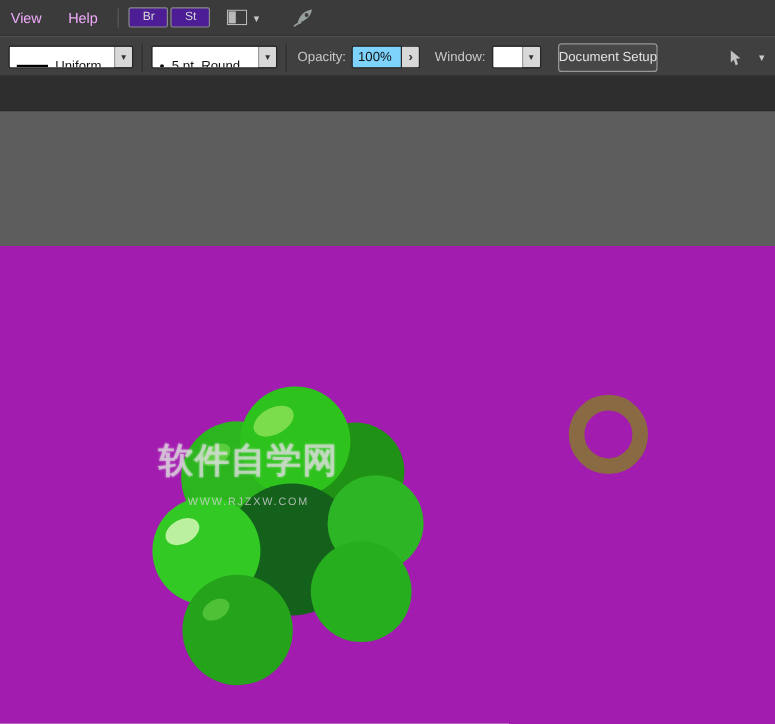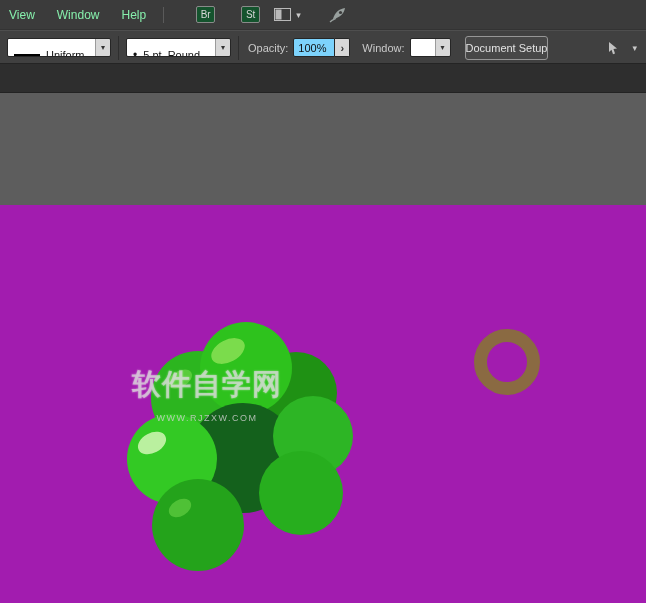--- a/index.html
+++ b/index.html
@@ -5,29 +5,29 @@
   * { box-sizing: border-box; margin: 0; padding: 0; }
   html, body { width: 646px; height: 603px; overflow: hidden; }
   body { font-family: "Liberation Sans", sans-serif; background: #ffffff; }
 
   
   .menubar {
     height: 30px; background: #3b3b3b; display: flex; align-items: center;
     padding: 0 6px; border-bottom: 1px solid #333;
   }
   .menu-item {
-    color: #86efac; font-size: 12px; padding: 0 11px; height: 100%;
+    color: #f0abfc; font-size: 12px; padding: 0 11px; height: 100%;
     display: flex; align-items: center; cursor: default;
   }
   .menu-item:first-child { padding-left: 3px; }
   .vsep { width: 1px; height: 16px; background: #5a5a5a; margin: 0 6px; }
   .badge {
-    width: 19px; height: 17px; border: 1px solid #8a8a8a; border-radius: 2px;
-    background: #14532d; color: #d6d6d6; font-size: 10px;
-    display: flex; align-items: center; justify-content: center; margin-left: 26px;
+    width: 33px; height: 17px; border: 1px solid #8a8a8a; border-radius: 2px;
+    background: #4c1d95; color: #d6d6d6; font-size: 10px;
+    display: flex; align-items: center; justify-content: center; margin-left: 2px;
   }
   .ws-icon { margin-left: 14px; display: flex; align-items: center; }
   .chev-glyph { color: #c9c9c9; font-size: 9px; margin-left: 5px; }
   .rocket { margin-left: 28px; display: flex; align-items: center; }
 
   
   .controlbar {
     height: 34px; background: #404040; border-top: 1px solid #4e4e4e;
     box-shadow: inset 0 -1px 0 #242424;
     display: flex; align-items: center; padding: 0 7px; font-size: 11px;
@@ -87,21 +87,20 @@
   .watermark-sub {
     font-size: 9px; letter-spacing: 1.5px; margin-top: 14px;
     color: rgba(208,208,208,0.82);
   }
 </style>
 </head>
 <body>
 
 <div class="menubar">
   <div class="menu-item">View</div>
-  <div class="menu-item">Window</div>
   <div class="menu-item">Help</div>
   <div class="vsep"></div>
   <div class="badge">Br</div>
   <div class="badge">St</div>
   <span class="ws-icon">
     <svg width="17" height="13" viewBox="0 0 17 13">
       <rect x="0.5" y="0.5" width="16" height="12" fill="none" stroke="#b9b9b9"></rect>
       <rect x="1.5" y="1.5" width="6" height="10" fill="#b9b9b9"></rect>
     </svg>
   </span>

